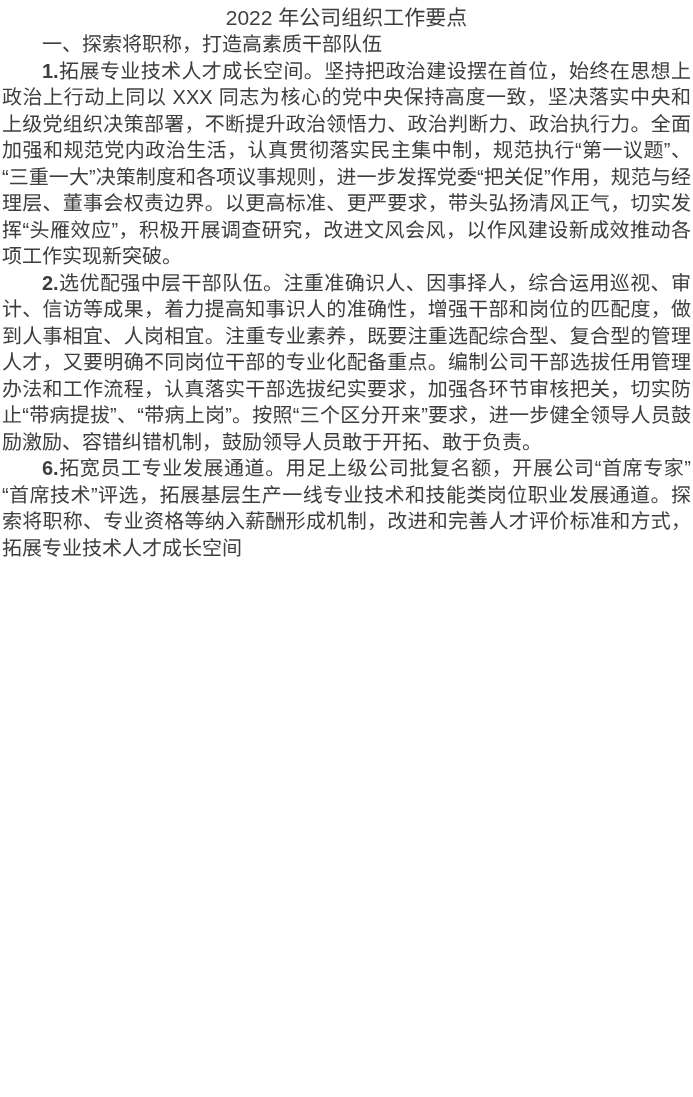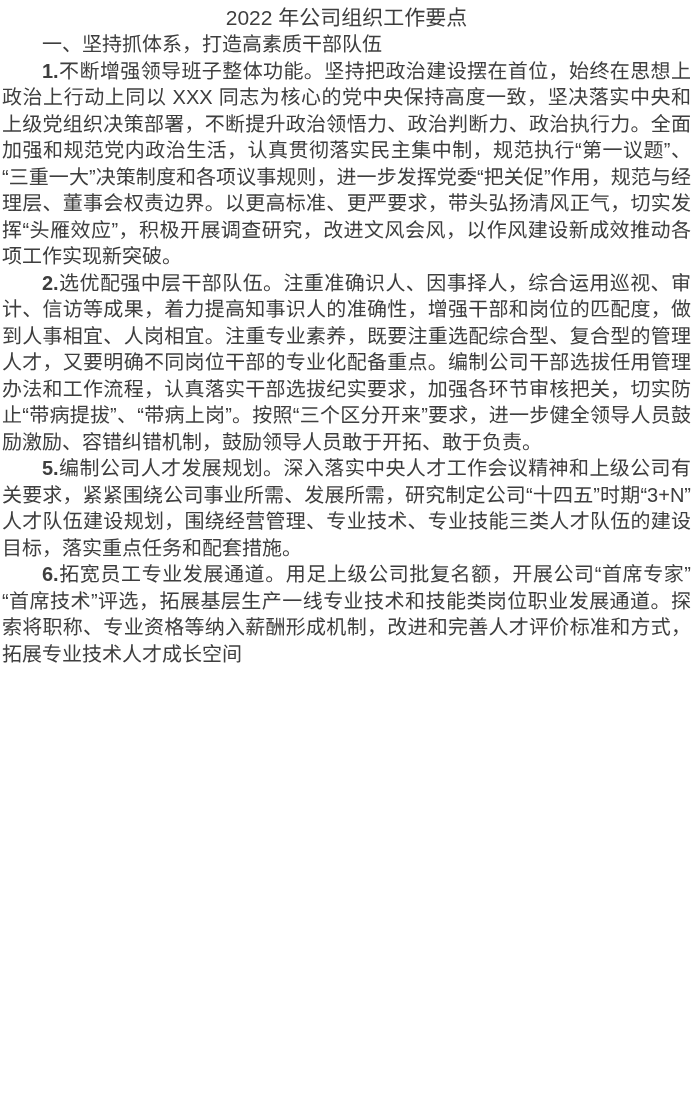--- a/index.html
+++ b/index.html
@@ -49,26 +49,25 @@
   }
 </style>
 </head>
 <body>
 
 <div class="page">
 
   <h1 class="doc-title">2022 年公司组织工作要点</h1>
 
 
-  <h2 class="section-heading">一、坚持抓体系，打造高素质干部队伍</h2>
+  <h2 class="section-heading">一、探索将职称，打造高素质干部队伍</h2>
 
-  <p class="para"><span class="item-num">1.</span><span>不断增强领导班子整体功能。坚持把政治建设摆在首位，始终在思想上政治上行动上同以 XXX 同志为核心的党中央保持高度一致，坚决落实中央和上级党组织决策部署，不断提升政治领悟力、政治判断力、政治执行力。全面加强和规范党内政治生活，认真贯彻落实民主集中制，规范执行“第一议题”、“三重一大”决策制度和各项议事规则，进一步发挥党委“把关促”作用，规范与经理层、董事会权责边界。以更高标准、更严要求，带头弘扬清风正气，切实发挥“头雁效应”，积极开展调查研究，改进文风会风，以作风建设新成效推动各项工作实现新突破。</span></p>
+  <p class="para"><span class="item-num">1.</span><span>拓展专业技术人才成长空间。坚持把政治建设摆在首位，始终在思想上政治上行动上同以 XXX 同志为核心的党中央保持高度一致，坚决落实中央和上级党组织决策部署，不断提升政治领悟力、政治判断力、政治执行力。全面加强和规范党内政治生活，认真贯彻落实民主集中制，规范执行“第一议题”、“三重一大”决策制度和各项议事规则，进一步发挥党委“把关促”作用，规范与经理层、董事会权责边界。以更高标准、更严要求，带头弘扬清风正气，切实发挥“头雁效应”，积极开展调查研究，改进文风会风，以作风建设新成效推动各项工作实现新突破。</span></p>
 
   <p class="para"><span class="item-num">2.</span><span>选优配强中层干部队伍。注重准确识人、因事择人，综合运用巡视、审计、信访等成果，着力提高知事识人的准确性，增强干部和岗位的匹配度，做到人事相宜、人岗相宜。注重专业素养，既要注重选配综合型、复合型的管理人才，又要明确不同岗位干部的专业化配备重点。编制公司干部选拔任用管理办法和工作流程，认真落实干部选拔纪实要求，加强各环节审核把关，切实防止“带病提拔”、“带病上岗”。按照“三个区分开来”要求，进一步健全领导人员鼓励激励、容错纠错机制，鼓励领导人员敢于开拓、敢于负责。</span></p>
 
 
 
 
-  <p class="para"><span class="item-num">5.</span><span>编制公司人才发展规划。深入落实中央人才工作会议精神和上级公司有关要求，紧紧围绕公司事业所需、发展所需，研究制定公司“十四五”时期“3+N”人才队伍建设规划，围绕经营管理、专业技术、专业技能三类人才队伍的建设目标，落实重点任务和配套措施。</span></p>
 
   <p class="para"><span class="item-num">6.</span><span>拓宽员工专业发展通道。用足上级公司批复名额，开展公司“首席专家”“首席技术”评选，拓展基层生产一线专业技术和技能类岗位职业发展通道。探索将职称、专业资格等纳入薪酬形成机制，改进和完善人才评价标准和方式，拓展专业技术人才成长空间</span></p>
 
 </div>
 
 </body></html>

